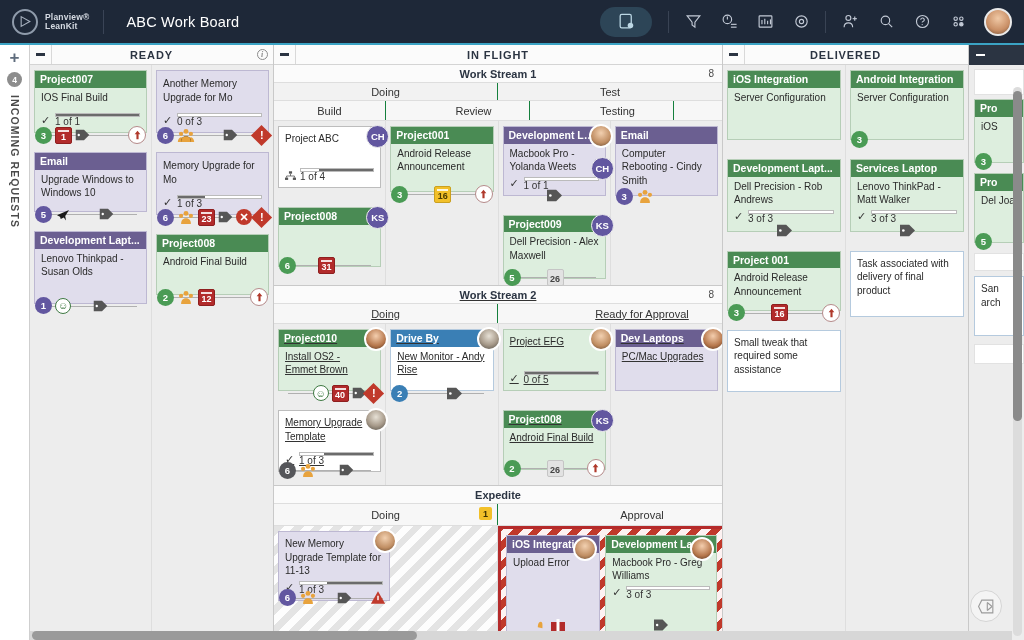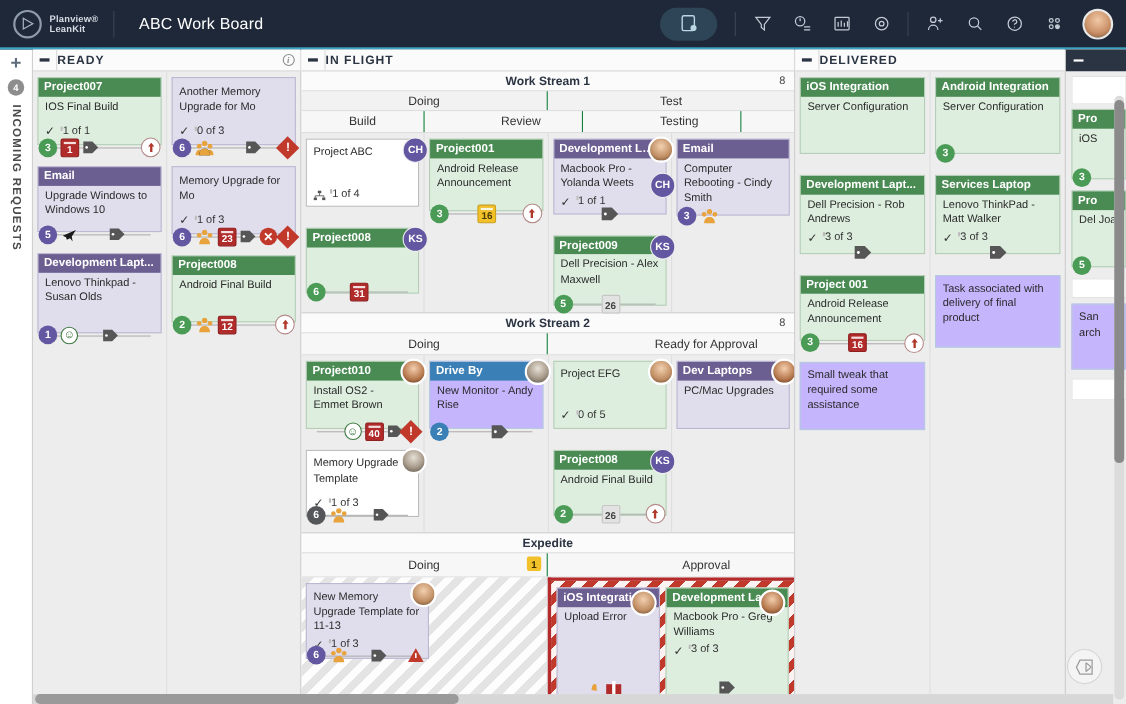--- a/index.html
+++ b/index.html
@@ -77,21 +77,21 @@
   .col-header {
     height:20px; background:#fbfbfb; border-bottom:1px solid #d4d4d4;
     display:flex; align-items:center; position:relative; flex:0 0 20px;
   }
   .collapse-btn {
     width:22px;height:19px; border-right:1px solid #d9d9d9; display:flex;
     align-items:center;justify-content:center; cursor:pointer;
   }
   .collapse-btn i { display:block;width:9px;height:2.5px;background:#2b3442;}
   .col-title {
-    flex:1; text-align:left; font-size:11px; font-weight:bold;
+    flex:1; text-align:center; font-size:11px; font-weight:bold;
     letter-spacing:.9px; color:#2b3442;
   }
   .col-info {
     width:22px;display:flex;align-items:center;justify-content:center;cursor:pointer;
   }
   .col-info span{
     width:11px;height:11px;border-radius:50%;border:1.3px solid #8c8c8c;color:#8c8c8c;
     font-size:8px;font-style:italic;font-weight:bold;display:flex;align-items:center;justify-content:center;
     font-family:"Liberation Serif",serif;
   }
@@ -138,40 +138,40 @@
   .wip-red{background:#c0392b;}
 
   
   .card {
     position:relative; border:1px solid #bdbdbd; background:#fff;
     margin-bottom:19px; min-height:60px; display:flex; flex-direction:column;
     cursor:pointer;
   }
   .card.green { background:#ddeede; border-color:#b6ceb7;}
   .card.purple{ background:#e0ddec; border-color:#bdb8d2;}
-  .card.blue  { background:#c4b5fd; border-color:#b5cade;}
+  .card.blue  { background:#ffffff; border-color:#b5cade;}
   .card.white { background:#ffffff; }
   .card-hdr {
     font-size:10.5px; font-weight:bold; color:#fff; padding:2px 5px 2.5px 5px;
     white-space:nowrap; overflow:hidden; text-overflow:ellipsis;
   }
   .hdr-green { background:#4a8b54;}
   .hdr-purple{ background:#6b5f91;}
   .hdr-blue  { background:#3a7fb5;}
   .card-title {
     padding:3px 6px 2px 6px; font-size:10px; line-height:13.5px; color:#2a2a2a;
     word-wrap:break-word;
   }
   .card-spacer { flex:1; min-height:6px;}
   .prog {
     display:flex; align-items:center; gap:4px; padding:1px 6px 5px 6px;
   }
   .prog .chk { font-size:11px; color:#333; width:10px;}
   .prog .icon-hier { width:11px;height:10px; }
-  .prog-col{ display:flex; flex-direction:row; flex:1; }
+  .prog-col{ display:flex; flex-direction:column; flex:1; }
   .prog-bar { height:4px; background:#ffffff; border:1px solid #bbb; position:relative; }
   .prog-bar i { position:absolute; left:0;top:0;bottom:0; background:#6b6b6b; }
   .prog-txt { font-size:10px; color:#333; margin-top:-1px;}
 
   
   .card-av {
     position:absolute; width:24px;height:24px;border-radius:50%;
     right:-8px; top:-3px; border:2px solid #fff; z-index:3;
     background:radial-gradient(circle at 50% 35%,#f2d0b0 0%,#c08e63 60%,#5d4129 100%);
   }
@@ -692,21 +692,21 @@
                           <path d="M5 17c0-5 3-7 6-7s6 2 6 7z" fill="#e8a33d"></path>
                         </svg>
                     </div>
                   </div>
                 </div>
               </div>
 
             </div>
           </div>
 
-          <div class="swim" style="flex:0 0 200px;">
+          <div class="swim" style="flex:0 0 200px;text-decoration:underline;">
             <div class="swim-title">
               <span>Work Stream 2</span>
               <span class="swim-count">8</span>
             </div>
             <div class="subhdr-row lvl2">
               <div class="subhdr" style="flex:0 0 50%">Doing</div>
               <div class="subhdr" style="flex:0 0 50%">Ready for Approval</div>
             </div>
             <div class="cards-row">
 

